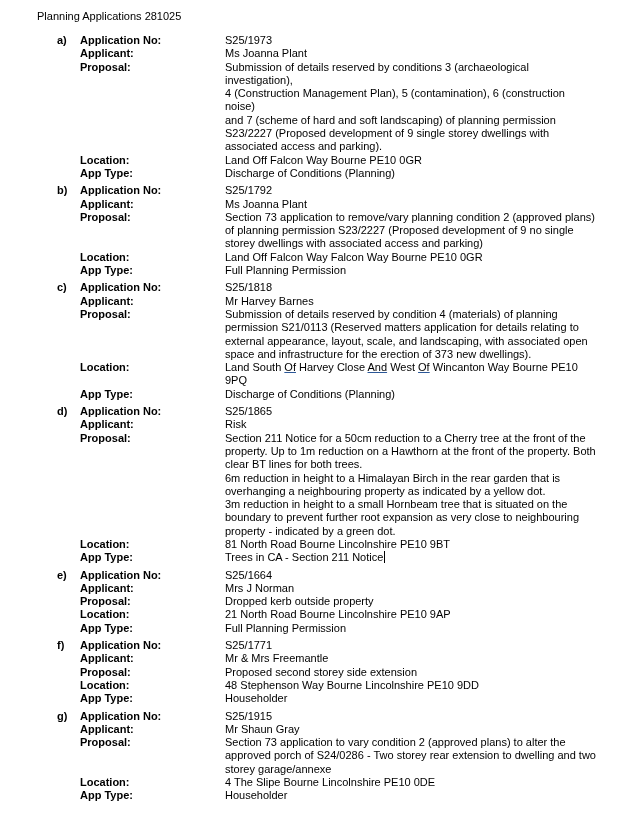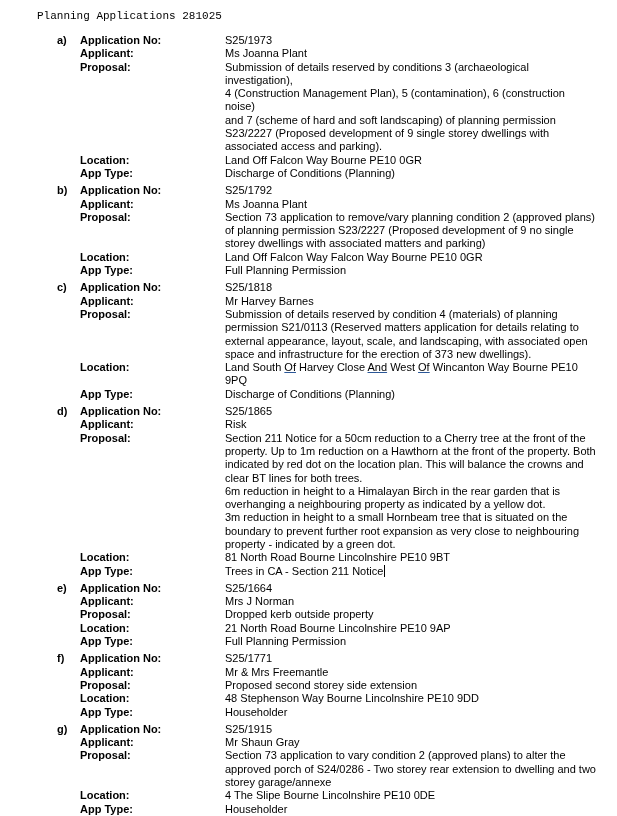--- a/index.html
+++ b/index.html
@@ -15,21 +15,20 @@
       font-family: "Liberation Sans", sans-serif;
       font-size: 11px;
       color: #000000;
     }
     .doc-title {
       position: absolute;
       left: 37px;
       top: 10px;
       font-size: 11px;
       line-height: 13px;
-      font-family: Liberation Mono, monospace;
     }
     .apps {
       position: absolute;
       left: 0;
       top: 34px;
       width: 617px;
     }
     .app {
       position: relative;
       margin-bottom: 4px;
@@ -122,21 +121,21 @@
     </div>
     <div class="row">
       <span class="label">Applicant:</span>
       <span class="value">Ms Joanna Plant</span>
     </div>
     <div class="row">
       <span class="label">Proposal:</span>
       <span class="value">
         <span class="line">Section 73 application to remove/vary planning condition 2 (approved plans)</span>
         <span class="line">of planning permission S23/2227 (Proposed development of 9 no single</span>
-        <span class="line">storey dwellings with associated matters and parking)</span>
+        <span class="line">storey dwellings with associated access and parking)</span>
       </span>
     </div>
     <div class="row">
       <span class="label">Location:</span>
       <span class="value">Land Off Falcon Way Falcon Way Bourne PE10 0GR</span>
     </div>
     <div class="row">
       <span class="label">App Type:</span>
       <span class="value">Full Planning Permission</span>
     </div>
@@ -182,21 +181,20 @@
     </div>
     <div class="row">
       <span class="label">Applicant:</span>
       <span class="value">Risk</span>
     </div>
     <div class="row">
       <span class="label">Proposal:</span>
       <span class="value">
         <span class="line">Section 211 Notice for a 50cm reduction to a Cherry tree at the front of the</span>
         <span class="line">property. Up to 1m reduction on a Hawthorn at the front of the property. Both</span>
-        <span class="line">indicated by red dot on the location plan. This will balance the crowns and</span>
         <span class="line">clear BT lines for both trees.</span>
         <span class="line">6m reduction in height to a Himalayan Birch in the rear garden that is</span>
         <span class="line">overhanging a neighbouring property as indicated by a yellow dot.</span>
         <span class="line">3m reduction in height to a small Hornbeam tree that is situated on the</span>
         <span class="line">boundary to prevent further root expansion as very close to neighbouring</span>
         <span class="line">property - indicated by a green dot.</span>
       </span>
     </div>
     <div class="row">
       <span class="label">Location:</span>

